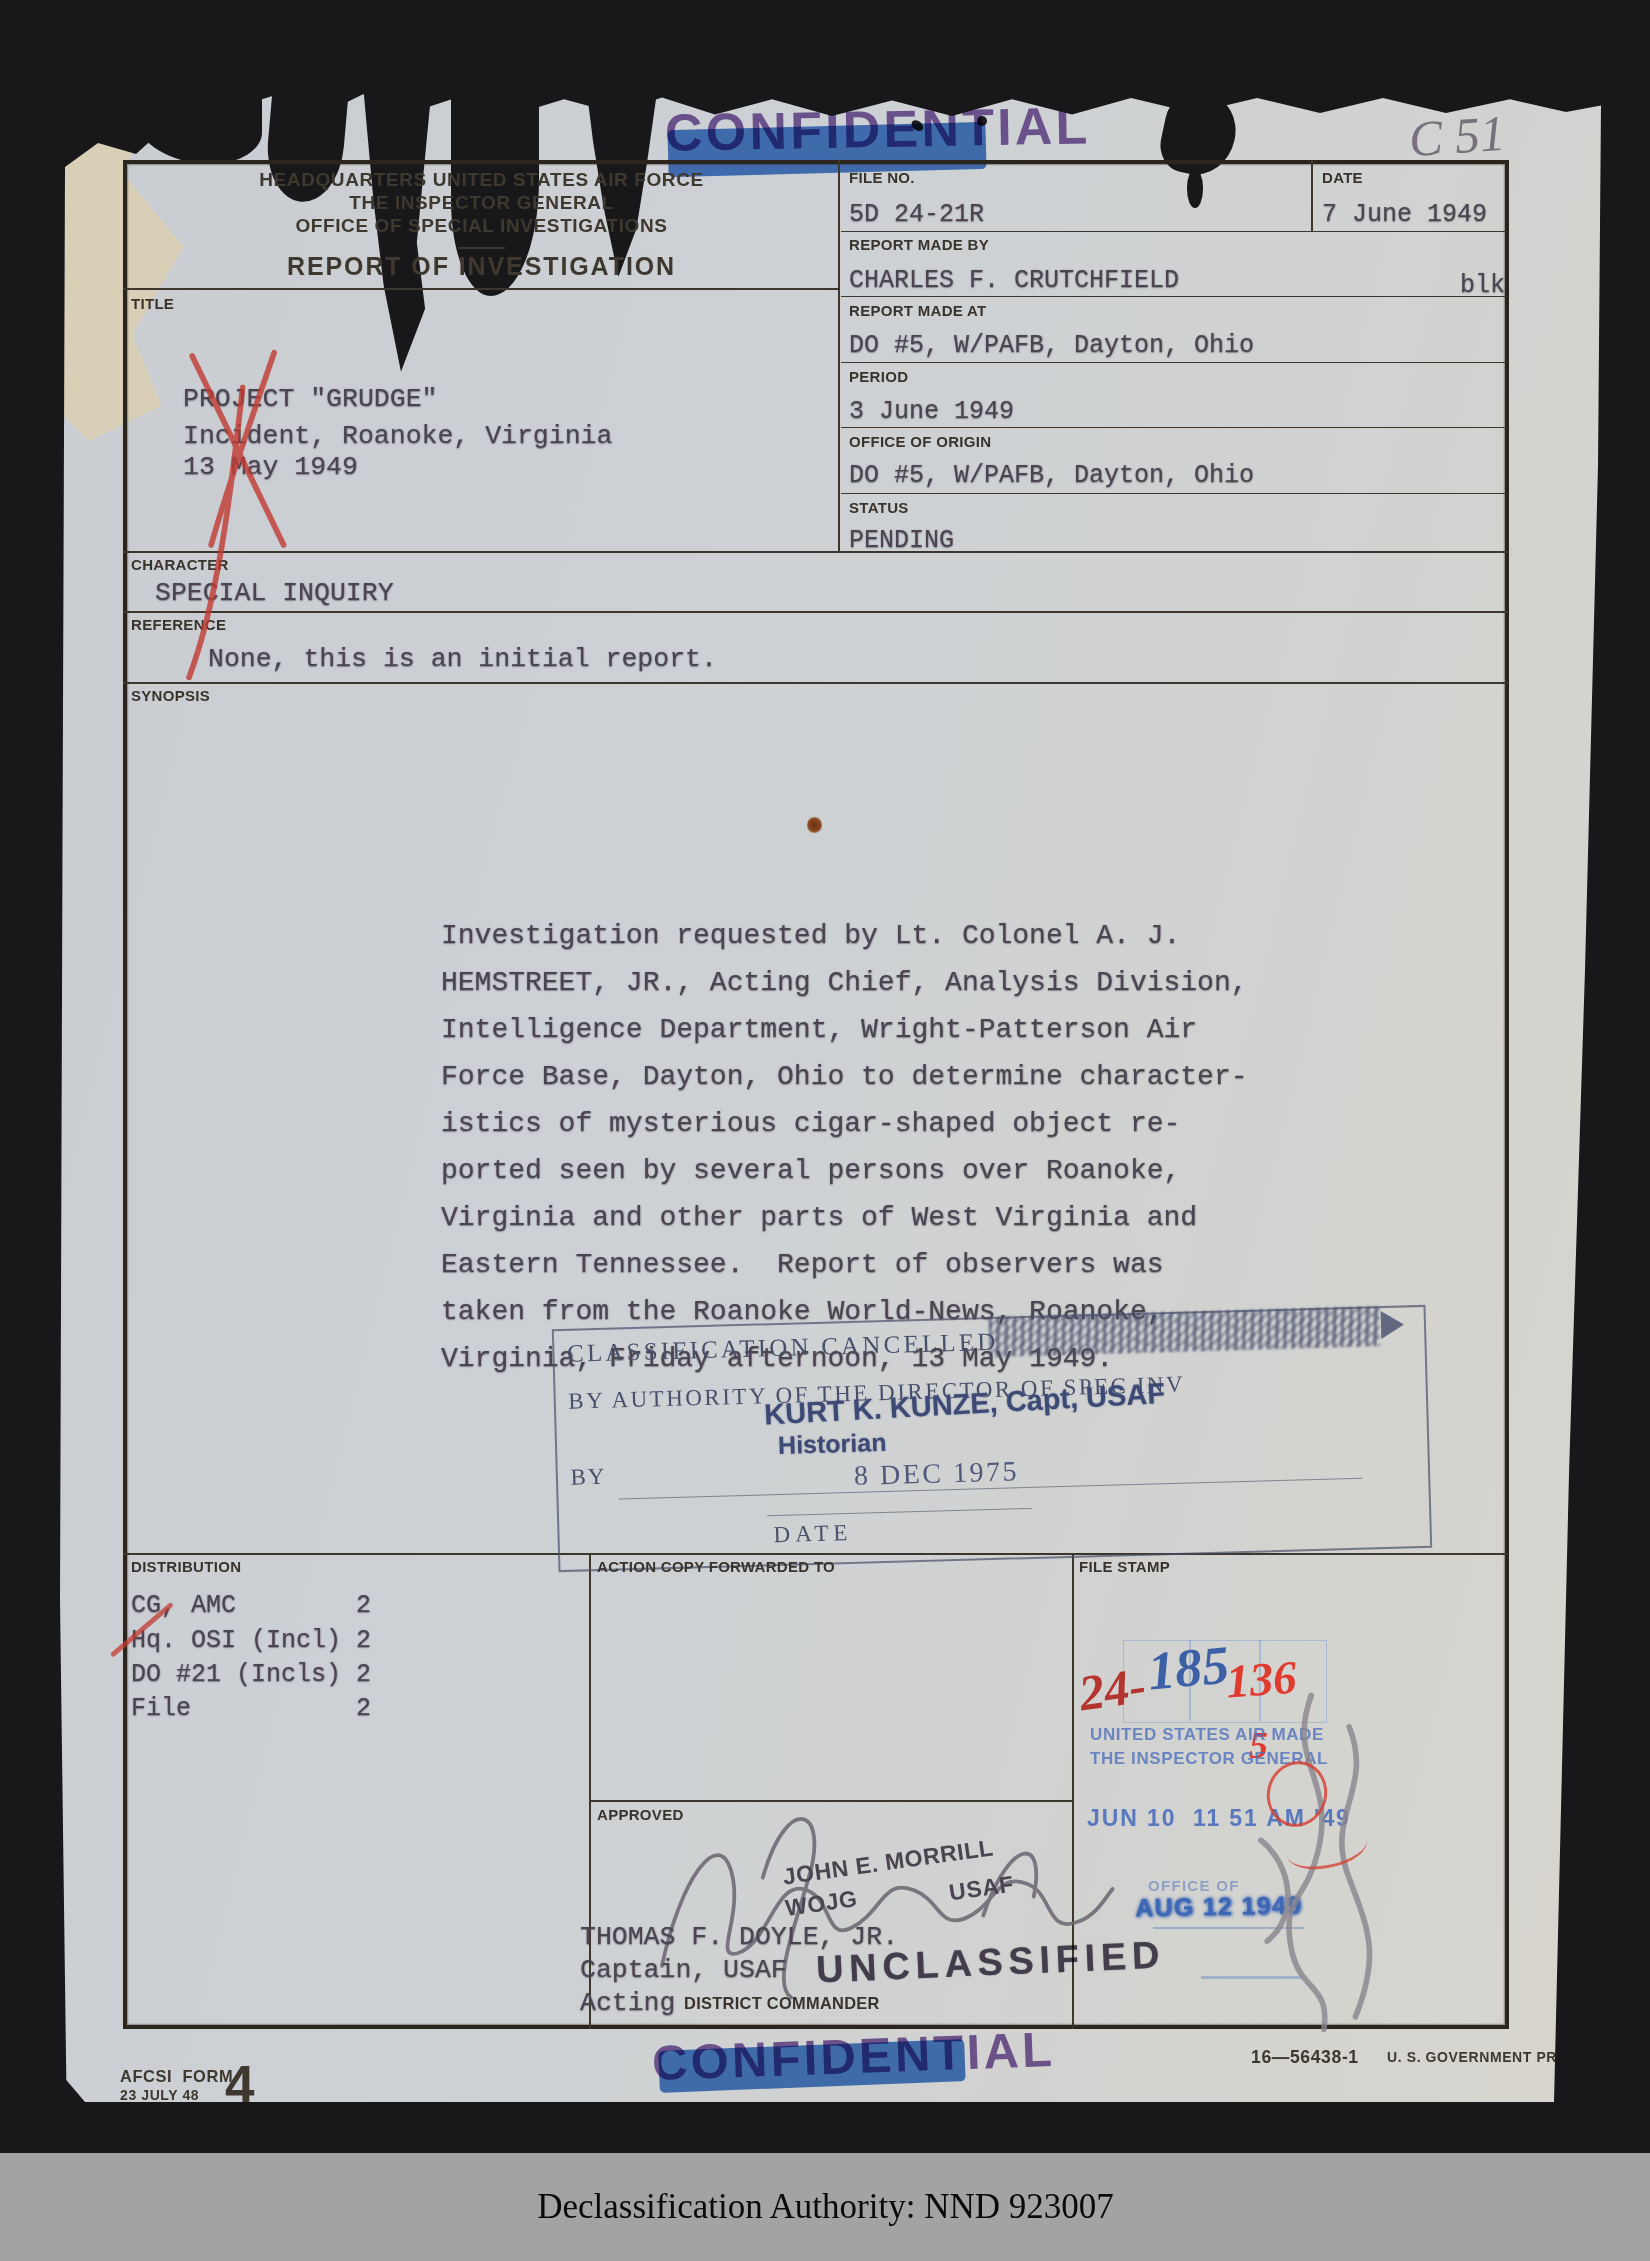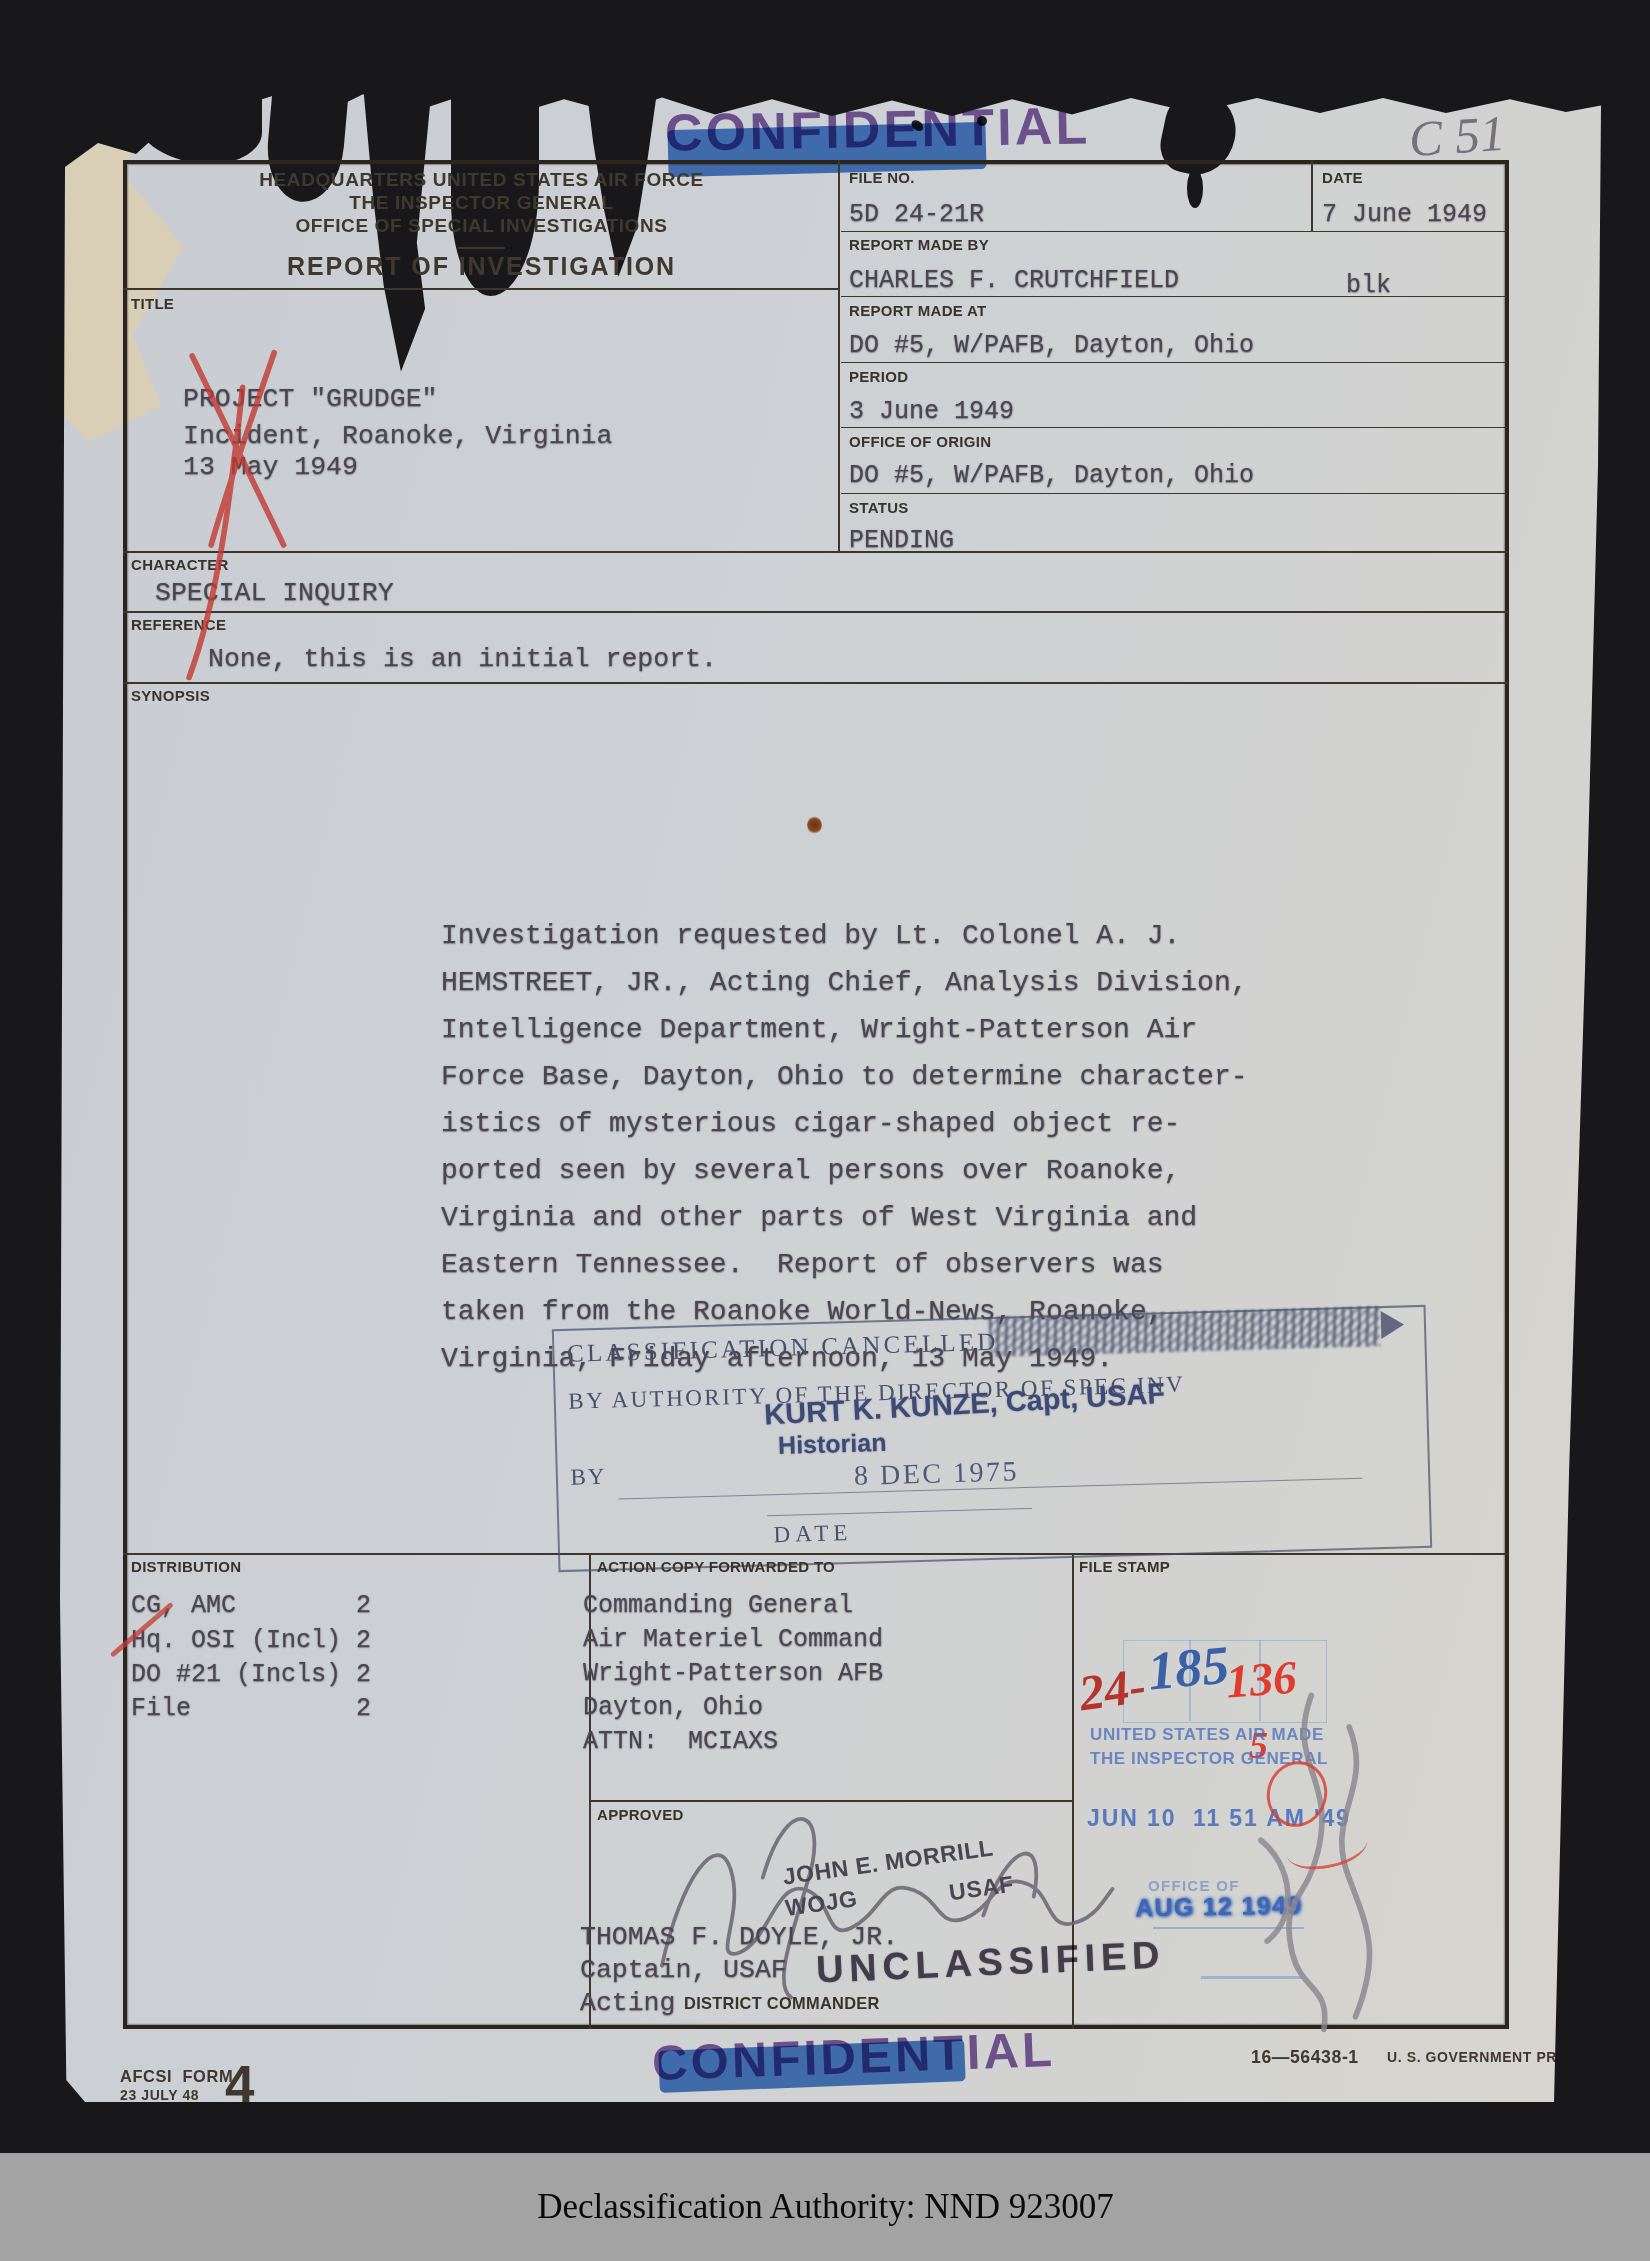--- a/index.html
+++ b/index.html
@@ -103,21 +103,21 @@
     <div class="lbl" style="left:789px;top:280px;">PERIOD</div>
     <div class="lbl" style="left:789px;top:345px;">OFFICE OF ORIGIN</div>
     <div class="lbl" style="left:789px;top:411px;">STATUS</div>
     <div class="lbl" style="left:71px;top:468px;">CHARACTER</div>
     <div class="lbl" style="left:71px;top:528px;">REFERENCE</div>
     <div class="lbl" style="left:71px;top:599px;">SYNOPSIS</div>
 
     <div class="tw tw40" style="left:789px;top:112px;">5D 24-21R</div>
     <div class="tw tw40" style="left:1262px;top:112px;">7 June 1949</div>
     <div class="tw tw40" style="left:789px;top:178px;">CHARLES F. CRUTCHFIELD</div>
-    <div class="tw tw40" style="left:1286px;top:183px;">blk</div>
+    <div class="tw tw40" style="left:1400px;top:183px;">blk</div>
     <div class="tw tw40" style="left:789px;top:243px;">DO #5, W/PAFB, Dayton, Ohio</div>
     <div class="tw tw40" style="left:789px;top:309px;">3 June 1949</div>
     <div class="tw tw40" style="left:789px;top:373px;">DO #5, W/PAFB, Dayton, Ohio</div>
     <div class="tw tw40" style="left:789px;top:438px;">PENDING</div>
 
     <div class="tw tw42" style="left:123px;top:296px;">PROJECT "GRUDGE"</div>
     <div class="tw tw42" style="left:123px;top:333px;">Incident, Roanoke, Virginia</div>
     <div class="tw tw42" style="left:123px;top:364px;">13 May 1949</div>
     <div class="tw tw42" style="left:95px;top:490px;">SPECIAL INQUIRY</div>
     <div class="tw tw42" style="left:148px;top:556px;">None, this is an initial report.</div>
@@ -170,27 +170,20 @@
     <div class="tw tw40" style="left:296px;top:1538px;">2</div>
     <div class="tw tw40" style="left:71px;top:1572px;">DO #21 (Incls)</div>
     <div class="tw tw40" style="left:296px;top:1572px;">2</div>
     <div class="tw tw40" style="left:71px;top:1606px;">File</div>
     <div class="tw tw40" style="left:296px;top:1606px;">2</div>
     <svg style="left:47px;top:1506px;" width="76" height="76" viewBox="0 0 120 120">
       <path d="M10 95 L100 18" stroke="#c23a31" stroke-width="8" stroke-linecap="round" fill="none" opacity=".75"></path>
     </svg>
 
     <div class="lbl" style="left:537px;top:1470px;">ACTION COPY FORWARDED TO</div>
-    <div style="left:523px;top:1501px;">
-      <div class="tw tw40" style="position:static;line-height:34px;">Commanding General</div>
-      <div class="tw tw40" style="position:static;line-height:34px;">Air Materiel Command</div>
-      <div class="tw tw40" style="position:static;line-height:34px;">Wright-Patterson AFB</div>
-      <div class="tw tw40" style="position:static;line-height:34px;">Dayton, Ohio</div>
-      <div class="tw tw40" style="position:static;line-height:34px;">ATTN:  MCIAXS</div>
-    </div>
     <div class="lbl" style="left:537px;top:1718px;">APPROVED</div>
 
     <svg style="left:583px;top:1714px;" width="479" height="208" viewBox="0 0 760 330">
       <g stroke="#6b6570" stroke-width="6" stroke-linecap="round" fill="none" opacity=".85">
         <path d="M30 260 C60 120, 120 40, 140 110 C160 180, 110 250, 150 240 C200 225, 210 120, 260 140 C300 155, 290 220, 330 200 C380 175, 380 120, 430 140 C470 155, 470 200, 510 185 C560 165, 560 110, 610 130 C650 145, 640 210, 690 190 C720 180, 735 150, 745 138"></path>
         <path d="M190 120 C230 -20, 300 10, 260 130 C240 200, 205 290, 235 310"></path>
         <path d="M540 180 C580 60, 640 50, 620 150"></path>
       </g>
     </svg>
     <div class="hdr" style="left:722px;top:1761px;font-size:23px;color:#4a4550;transform:rotate(-8deg);">JOHN E. MORRILL</div>

